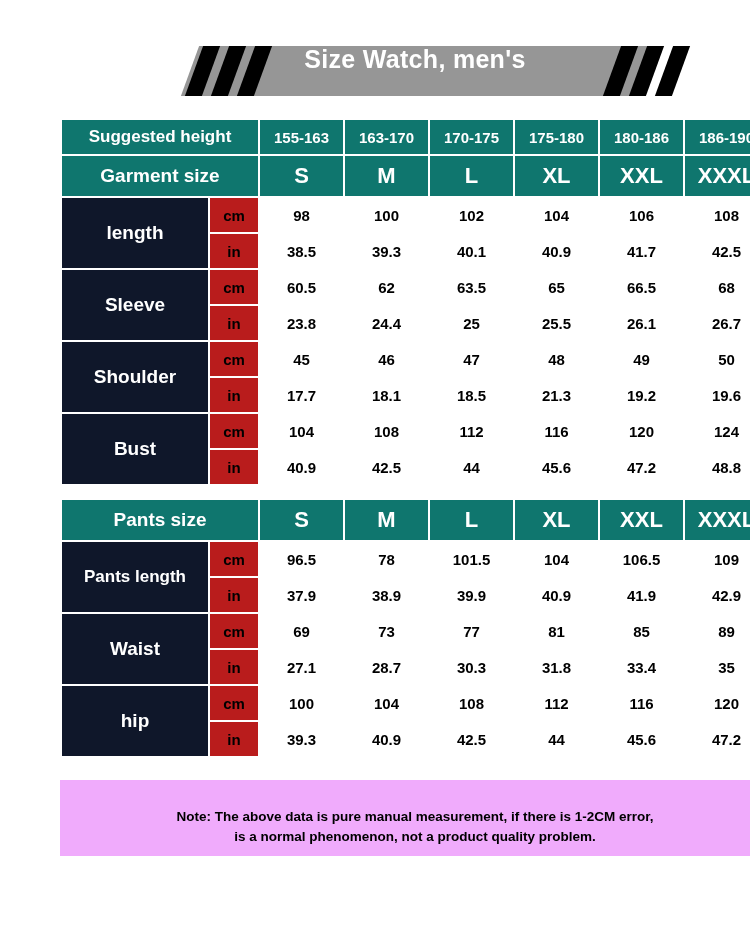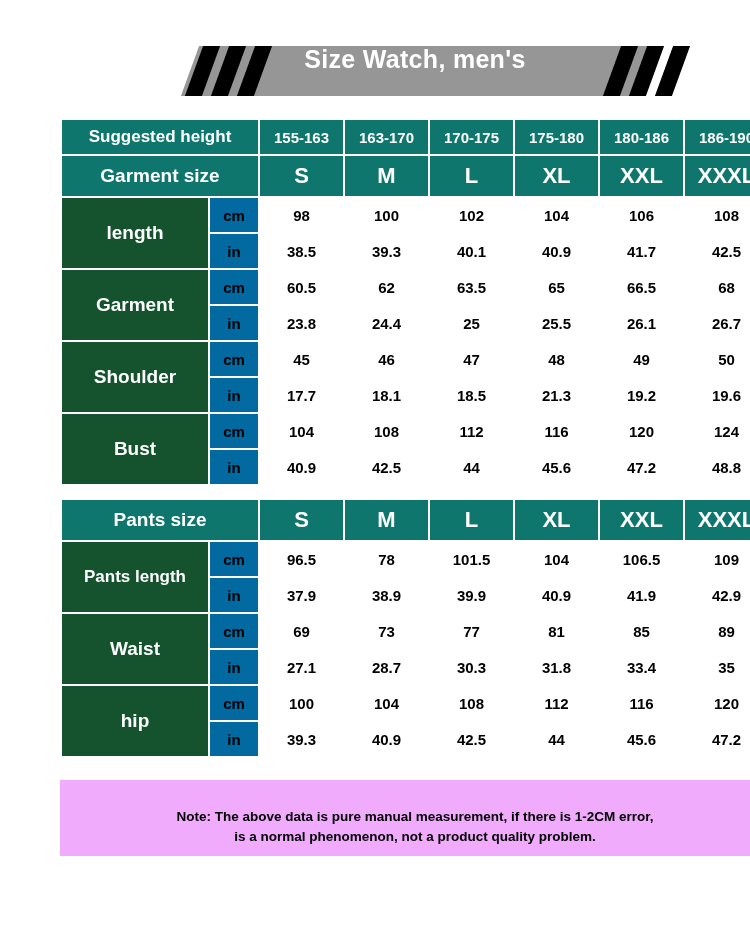--- a/index.html
+++ b/index.html
@@ -84,25 +84,25 @@
     vertical-align: middle;
     font-weight: bold;
     color: #000000;
     padding: 0;
   }
   .hdr {
     background: #0f766e;
     color: #ffffff;
   }
   .lbl {
-    background: #14532d;
+    background: #0f172a;
     color: #ffffff;
   }
   .unit {
-    background: #0369a1;
+    background: #b91c1c;
     color: #000000;
     font-size: 15px;
     width: 48px;
   }
   .val {
     background: #ffffff;
     color: #000000;
     font-size: 15px;
   }
 
@@ -200,21 +200,21 @@
           <td class="unit">in</td>
           <td class="val">38.5</td>
           <td class="val">39.3</td>
           <td class="val">40.1</td>
           <td class="val">40.9</td>
           <td class="val">41.7</td>
           <td class="val">42.5</td>
         </tr>
 
         <tr class="row-val">
-          <td class="lbl row-label" rowspan="2">Garment</td>
+          <td class="lbl row-label" rowspan="2">Sleeve</td>
           <td class="unit">cm</td>
           <td class="val">60.5</td>
           <td class="val">62</td>
           <td class="val">63.5</td>
           <td class="val">65</td>
           <td class="val">66.5</td>
           <td class="val">68</td>
         </tr>
         <tr class="row-val">
           <td class="unit">in</td>

